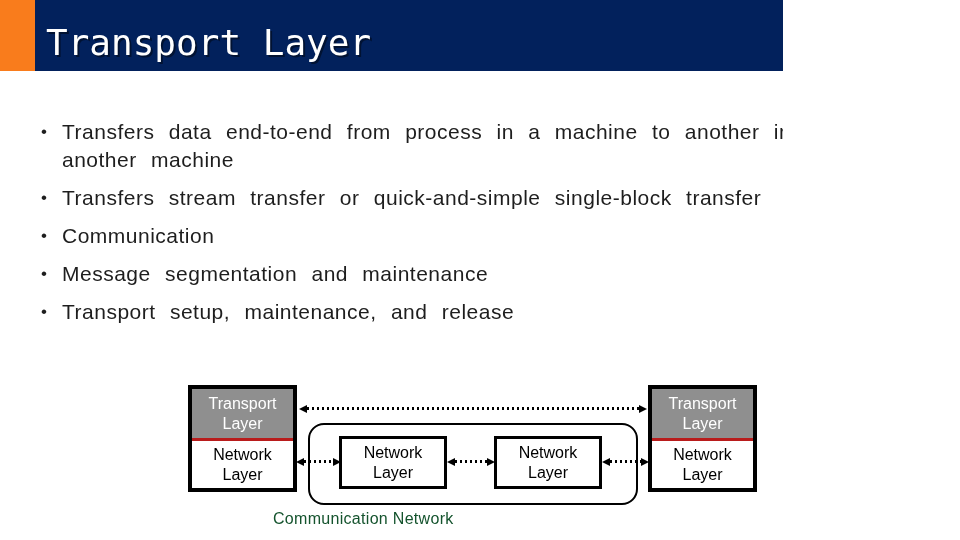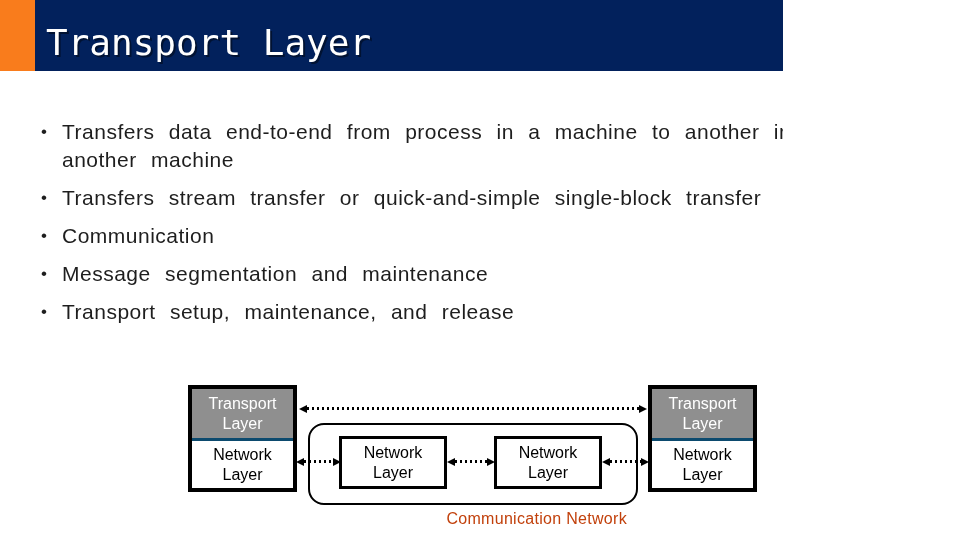--- a/index.html
+++ b/index.html
@@ -34,37 +34,37 @@
   .stack{
     position:absolute;width:109px;height:107px;box-sizing:border-box;
     border:4px solid #000;background:#fff;
   }
   .stack-left{left:188px;top:385px;}
   .stack-right{left:648px;top:385px;}
   .stack .sect{
     display:flex;align-items:center;justify-content:center;text-align:center;
     font-size:16px;line-height:20px;white-space:pre-line;box-sizing:border-box;
   }
-  .stack .sect.top{height:52px;background:#8F8F8F;color:#ffffff;border-bottom:3px solid #0c4a6e;}
+  .stack .sect.top{height:52px;background:#8F8F8F;color:#ffffff;border-bottom:3px solid #b91c1c;}
   .stack .sect.bottom{height:47px;background:#ffffff;color:#000000;}
   .comm-net{
     position:absolute;left:308px;top:423px;width:330px;height:82px;
     box-sizing:border-box;border:2px solid #000;border-radius:16px;background:transparent;
   }
   .mid-box{
     position:absolute;width:108px;height:53px;box-sizing:border-box;
     border:3px solid #000;background:#fff;color:#000;
     display:flex;align-items:center;justify-content:center;text-align:center;
     font-size:16px;line-height:20px;white-space:pre-line;
   }
   .mid-box.b1{left:339px;top:436px;}
   .mid-box.b2{left:494px;top:436px;}
   .comm-label{
-    position:absolute;left:297px;top:510px;width:330px;text-align:right;
-    font-size:16px;color:#c2410c;letter-spacing:0.3px;
+    position:absolute;left:273px;top:510px;width:330px;text-align:left;
+    font-size:16px;color:#14532d;letter-spacing:0.3px;
   }
   
   .dotarrow{position:absolute;height:9px;display:flex;align-items:center;}
   .dotarrow .hd{width:0;height:0;border-top:4.5px solid transparent;border-bottom:4.5px solid transparent;}
   .dotarrow .hd.l{border-right:8px solid #000;}
   .dotarrow .hd.r{border-left:8px solid #000;}
   .dotarrow .dots{flex:1;height:3px;background:repeating-linear-gradient(90deg,#000 0 2px,transparent 2px 5px);}
   .arrow-transport{left:299px;top:404px;width:348px;}
   .arrow-net-left{left:296px;top:457px;width:45px;}
   .arrow-net-mid{left:447px;top:457px;width:48px;}

